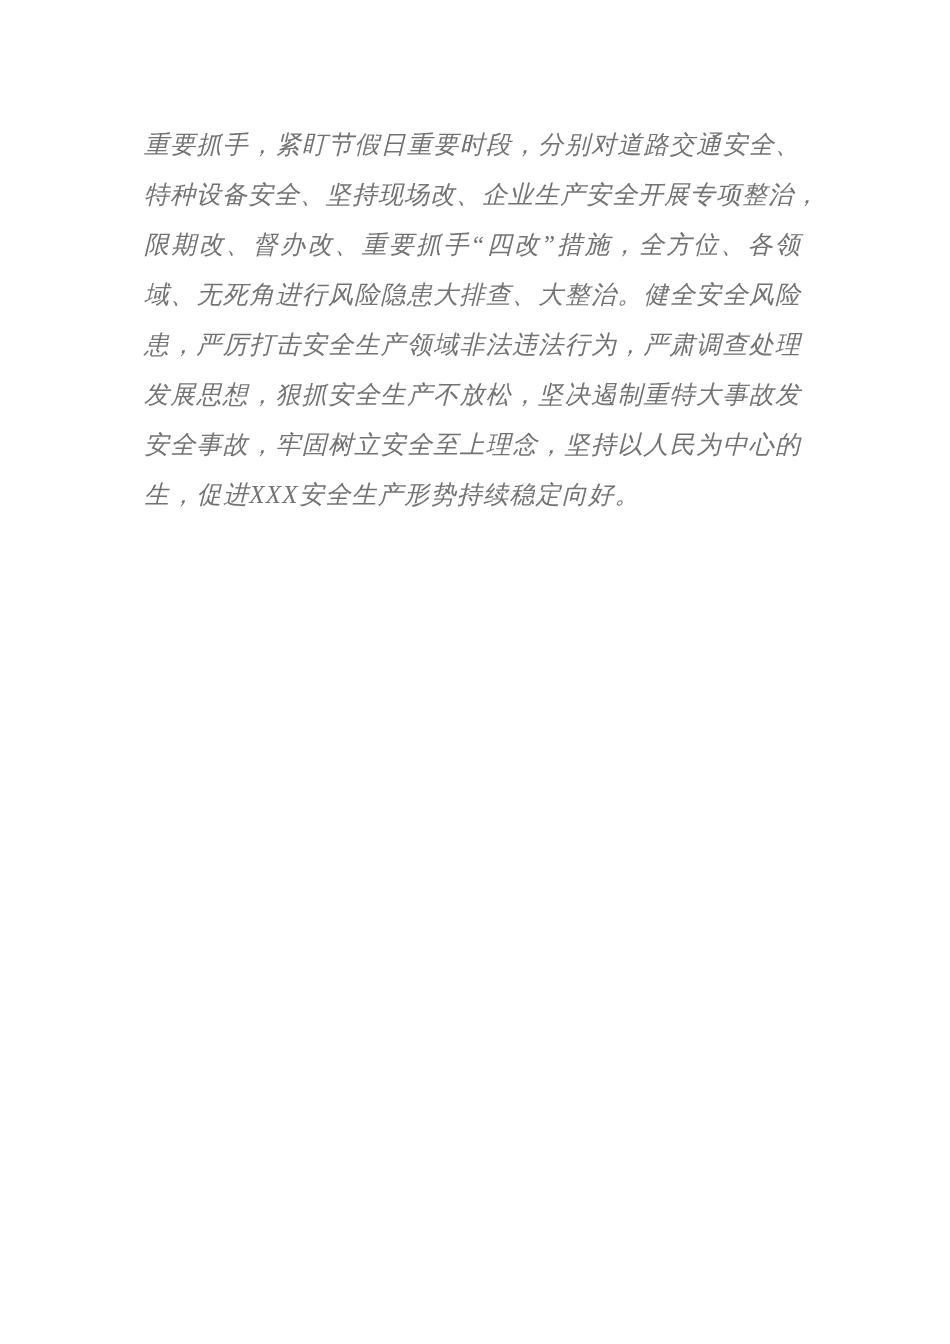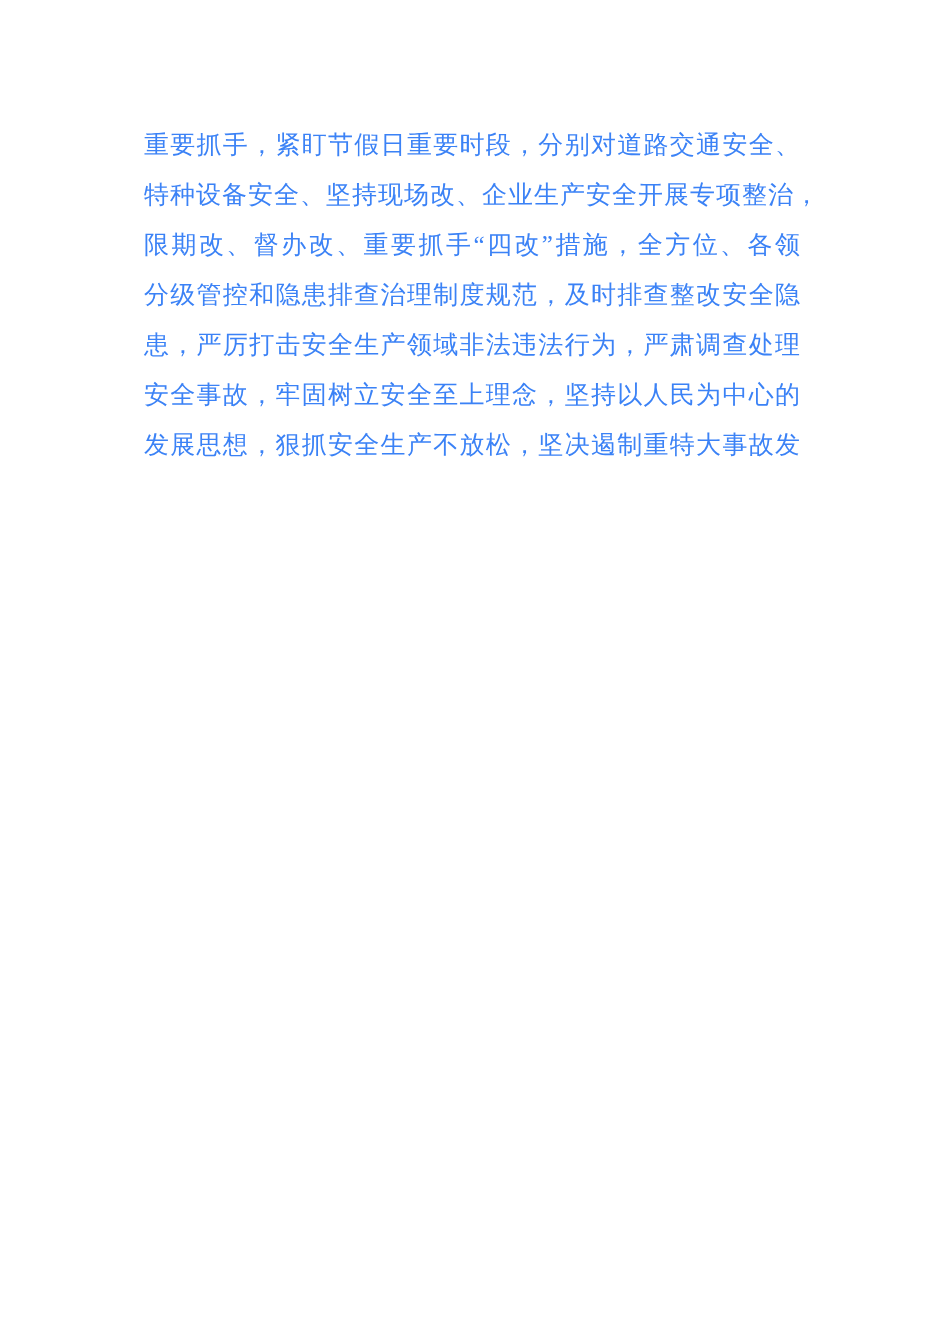--- a/index.html
+++ b/index.html
@@ -21,39 +21,41 @@
   }
   .paragraph {
     position: absolute;
     left: 144px;
     top: 120px;
     width: 657px;
   }
   .doc-line {
     font-size: 25px;
     line-height: 50px;
-    color: #3b82f6;
+    color: #737373;
     letter-spacing: 1px;
     text-align: justify;
     text-align-last: justify;
     white-space: nowrap;
     font-weight: 400;
+    font-style: italic;
   }
   .doc-line.last {
     text-align: left;
     text-align-last: left;
     letter-spacing: 1.3px;
   }
 </style>
 </head>
 <body>
 
 <div class="page">
   <div class="paragraph">
     <div class="doc-line">重要抓手，紧盯节假日重要时段，分别对道路交通安全、</div>
     <div class="doc-line">特种设备安全、坚持现场改、企业生产安全开展专项整治，</div>
     <div class="doc-line">限期改、督办改、重要抓手“四改”措施，全方位、各领</div>
-    <div class="doc-line">分级管控和隐患排查治理制度规范，及时排查整改安全隐</div>
+    <div class="doc-line">域、无死角进行风险隐患大排查、大整治。健全安全风险</div>
     <div class="doc-line">患，严厉打击安全生产领域非法违法行为，严肃调查处理</div>
+    <div class="doc-line">发展思想，狠抓安全生产不放松，坚决遏制重特大事故发</div>
     <div class="doc-line">安全事故，牢固树立安全至上理念，坚持以人民为中心的</div>
-    <div class="doc-line">发展思想，狠抓安全生产不放松，坚决遏制重特大事故发</div>
+    <div class="doc-line last">生，促进XXX安全生产形势持续稳定向好。</div>
   </div>
 </div>
 
 </body></html>

